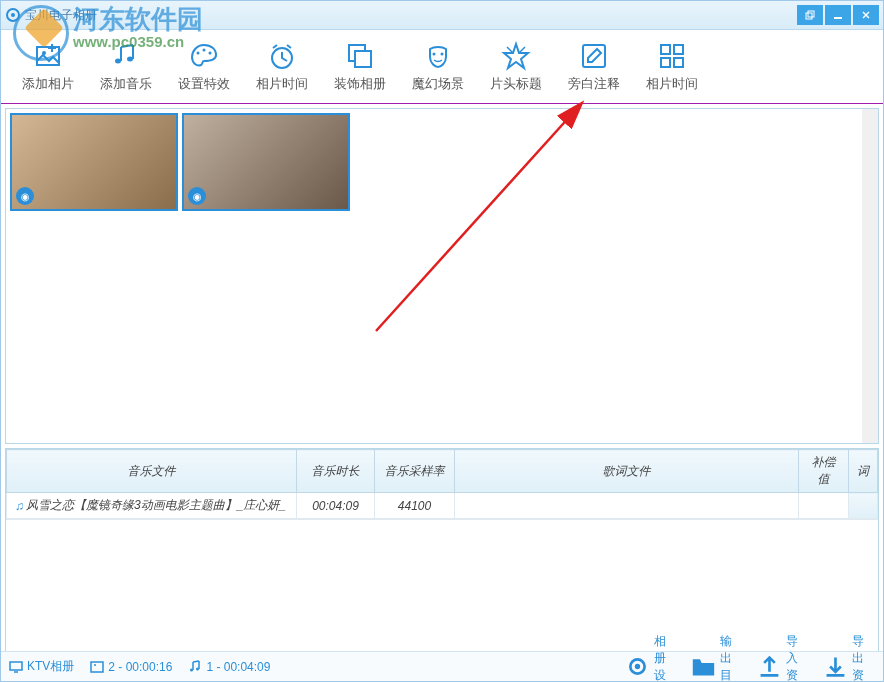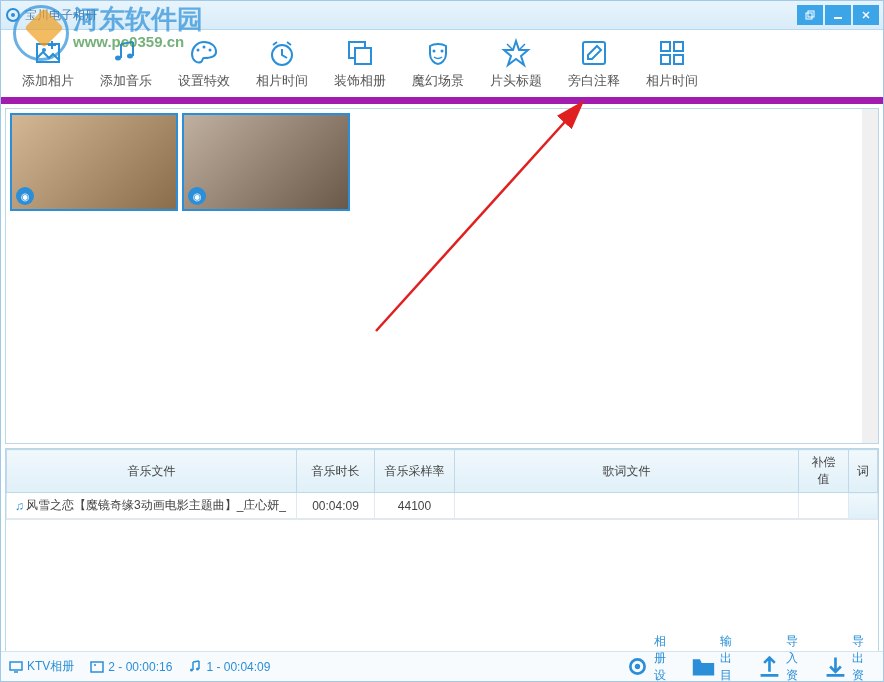--- a/index.html
+++ b/index.html
@@ -4,41 +4,41 @@
   <style>
     * { margin: 0; padding: 0; box-sizing: border-box; font-family: "Microsoft YaHei", sans-serif; }
     body { width: 884px; height: 682px; background: #fff; border: 1px solid #a0c8e8; overflow: hidden; position: relative; }
     
     .titlebar { height: 28px; background: linear-gradient(#e8f4fc, #d8ecf8); display: flex; align-items: center; padding: 14px 4px; border-bottom: 1px solid #b8d8f0; }
     .titlebar .app-icon { width: 16px; height: 16px; margin-right: 4px; color: #2a8fd8; }
     .titlebar .title { font-size: 12px; color: #4a7ca8; flex: 1; }
     .window-controls { display: flex; gap: 0; }
     .window-btn { width: 26px; height: 20px; display: flex; align-items: center; justify-content: center; cursor: pointer; color: #fff; background: #3ba5e8; margin-left: 2px; font-size: 11px; }
     
-    .toolbar { height: 74px; background: #fff; display: flex; align-items: center; padding: 4px 8px; border-bottom: 7px solid #a21caf; gap: 0; }
+    .toolbar { height: 74px; background: #fff; display: flex; align-items: center; padding: 4px 8px; border-bottom: 1px solid #a21caf; gap: 0; }
     .tool-btn { display: flex; flex-direction: column; align-items: center; justify-content: center; width: 78px; height: 66px; cursor: pointer; font-size: 13px; color: #555; }
     .tool-btn .tool-icon { width: 30px; height: 30px; margin-bottom: 4px; color: #2a8fd8; display: flex; align-items: center; justify-content: center; }
     .tool-btn .tool-icon svg { width: 100%; height: 100%; }
     
     .content-area { height: 336px; margin: 4px; border: 1px solid #b8d8e8; background: #fff; position: relative; overflow: auto; }
     .thumbnails { display: flex; padding: 4px; gap: 4px; }
     .thumb { width: 168px; height: 98px; border: 2px solid #2a8fd8; background: linear-gradient(135deg, #d4b896, #8a6d4a); position: relative; }
     .thumb2 { background: linear-gradient(135deg, #c0b0a0, #6a5848); }
     .thumb .eye-badge { position: absolute; bottom: 4px; left: 4px; width: 18px; height: 18px; background: #2a8fd8; border-radius: 50%; display: flex; align-items: center; justify-content: center; color: #fff; font-size: 10px; }
     
     .watermark { position: absolute; top: 4px; left: 12px; width: 200px; height: 60px; pointer-events: none; opacity: 0.7; }
     .watermark .logo-circle { width: 56px; height: 56px; border: 3px solid #2a8fd8; border-radius: 50%; float: left; position: relative; }
     .watermark .logo-circle::before { content: ''; position: absolute; width: 28px; height: 28px; background: #f0a020; border-radius: 4px; top: 6px; left: 14px; transform: rotate(45deg); }
     .watermark .wm-text { margin-left: 60px; font-size: 26px; font-weight: bold; color: #2a8fd8; line-height: 28px; }
     .watermark .wm-url { margin-left: 60px; font-size: 15px; color: #3a9040; font-weight: bold; }
     
     .arrow-overlay { position: absolute; top: 95px; left: 365px; width: 230px; height: 245px; pointer-events: none; z-index: 10; }
     
     .music-section { margin: 0 4px; border: 1px solid #b8d8e8; }
-    .music-table { width: 100%; border-collapse: collapse; font-size: 12px; }
+    .music-table { width: 100%; border-collapse: collapse; font-size: 12px; font-style: italic; }
     .music-table th { background: linear-gradient(#f0f8fc, #e0f0f8); border: 1px solid #c0d8e8; padding: 4px 8px; font-weight: normal; color: #444; }
     .music-table td { border: 1px solid #e0e8f0; padding: 4px 8px; color: #444; }
     .music-table .col-file { width: 290px; }
     .music-table .col-duration { width: 78px; text-align: center; }
     .music-table .col-rate { width: 80px; text-align: center; padding-left: 8px; }
     .music-table .col-lyric { width: auto; }
     .music-table .col-comp { width: 50px; text-align: center; margin-left: 28px; }
     .music-table .col-lrc { width: 28px; text-align: center; background: linear-gradient(#f0f8fc, #e0f0f8); }
     .music-icon { color: #2a8fd8; display: inline-block; vertical-align: middle; margin-right: 2px; }
     .music-body { height: 160px; background: #fff; border-top: 1px solid #e0e8f0; }

